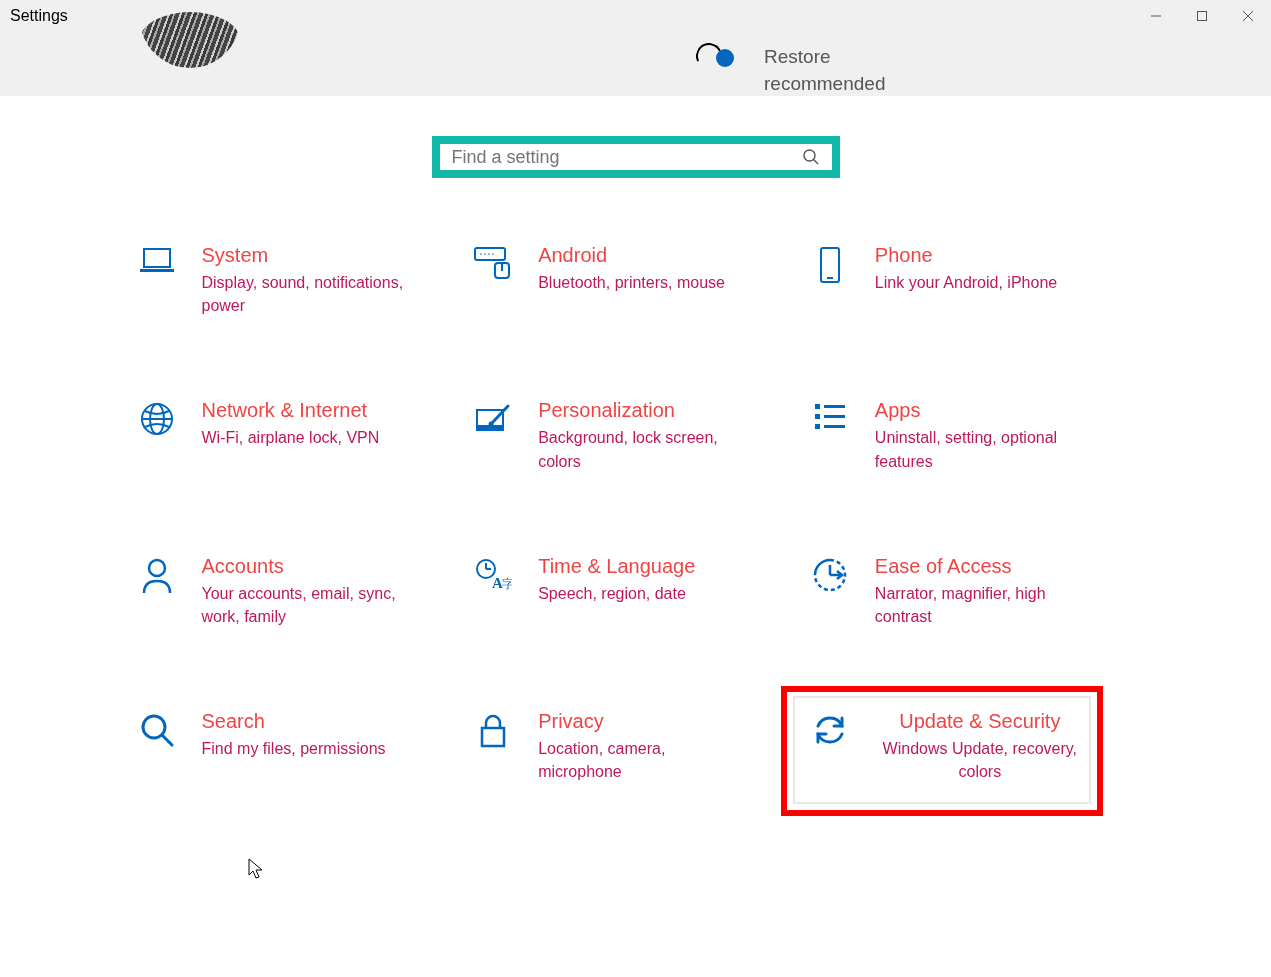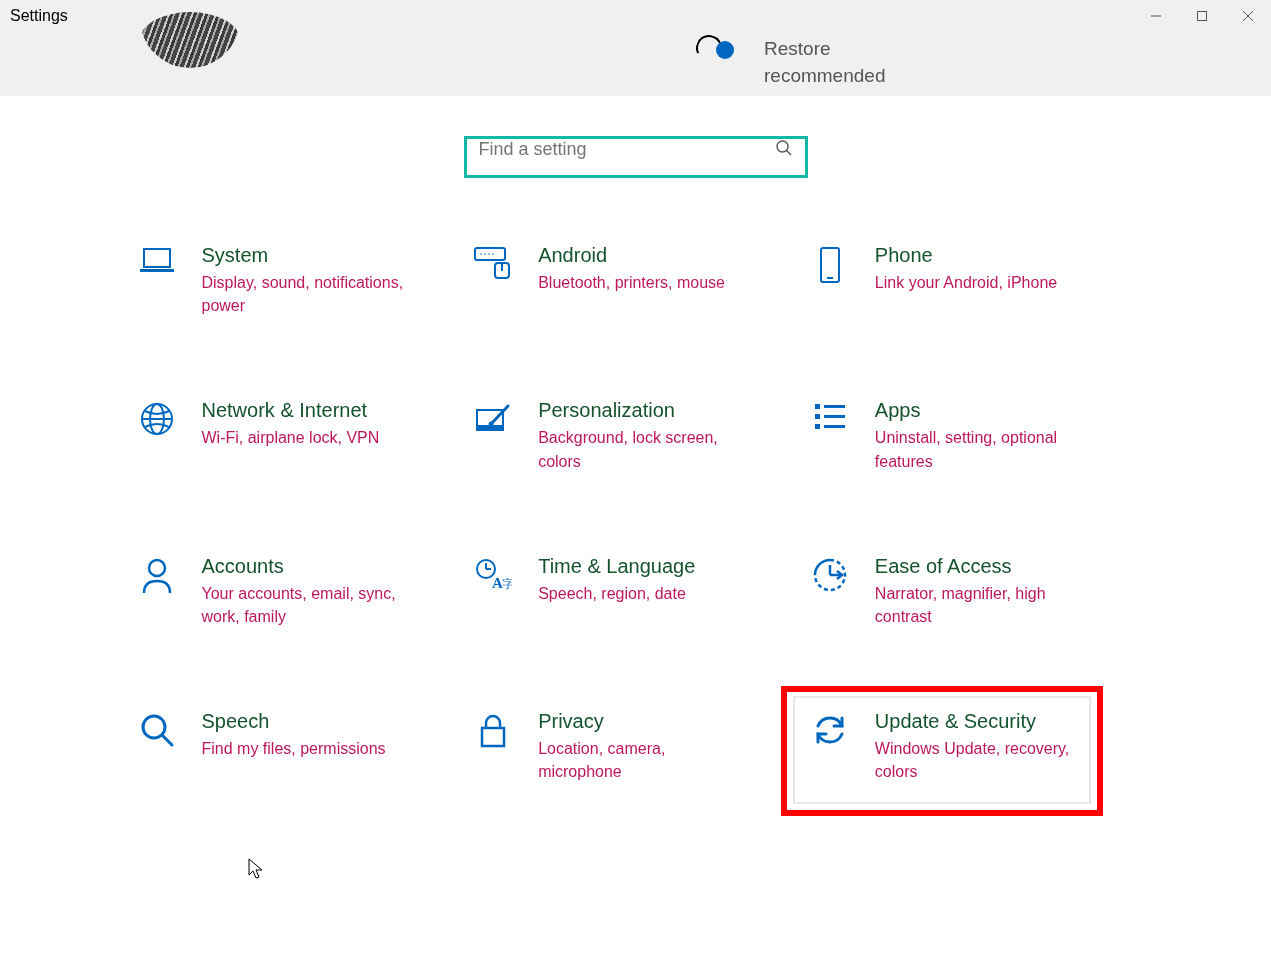--- a/index.html
+++ b/index.html
@@ -53,21 +53,21 @@
     height: 100px;
     position: absolute;
     bottom: 0;
     background:
       repeating-linear-gradient(110deg,#3a3a3a 0 3px,#aaa 3px 5px,#444 5px 9px,#ccc 9px 11px);
     border-radius: 50%;
   }
   .toggle-area {
     position: absolute;
     left: 700px;
-    top: 4px;
+    top: 12px;
     display: flex;
     align-items: flex-start;
     gap: 30px;
   }
   .toggle-icon {
     position: relative;
     width: 34px;
     height: 20px;
     margin-top: 3px;
   }
@@ -97,25 +97,25 @@
   .content {
     background:#fff;
     padding-top: 40px;
   }
   .search-wrap {
     display:flex;
     justify-content:center;
     margin-bottom: 60px;
   }
   .search-box {
-    width: 344px;
+    width: 408px;
     height: 42px;
-    border: 3px solid #14b8a6;
+    border: 8px solid #14b8a6;
     display:flex;
-    align-items:flex-start;
+    align-items:center;
     padding: 0 12px;
     justify-content: space-between;
   }
   .search-input {
     border:none;
     outline:none;
     font-size: 18px;
     color:#555;
     width: 340px;
     background:transparent;
@@ -139,21 +139,21 @@
     flex: 0 0 42px;
     display:flex;
     align-items: flex-start;
     justify-content:center;
     color:#0067c0;
     padding-top:2px;
   }
   .cat-text h3 {
     font-weight: 400;
     font-size: 20px;
-    color:#14532d;
+    color:#ef4444;
     margin-bottom: 4px;
   }
   .cat-text p {
     font-size: 16px;
     color:#be185d;
     line-height: 1.45;
     max-width: 210px;
   }
   .highlight-box {
     position:absolute;
@@ -374,39 +374,39 @@
     </div>
 
     <div class="cat">
       <div class="cat-icon">
         <svg width="36" height="36" viewBox="0 0 36 36">
           <circle cx="15" cy="15" r="11" fill="none" stroke="#0067c0" stroke-width="3"></circle>
           <line x1="24" y1="24" x2="33" y2="33" stroke="#0067c0" stroke-width="3" stroke-linecap="round"></line>
         </svg>
       </div>
       <div class="cat-text">
-        <h3>Speech</h3>
+        <h3>Search</h3>
         <p>Find my files, permissions</p>
       </div>
     </div>
 
     <div class="cat">
       <div class="cat-icon">
         <svg width="32" height="38" viewBox="0 0 32 38">
           <rect x="5" y="16" width="22" height="18" fill="none" stroke="#0067c0" stroke-width="2.5"></rect>
           <path d="M9 16 V11 a7 7 0 0 1 14 0 V16" fill="none" stroke="#0067c0" stroke-width="2.5"></path>
         </svg>
       </div>
       <div class="cat-text">
         <h3>Privacy</h3>
         <p>Location, camera, microphone</p>
       </div>
     </div>
 
-    <div class="cat" style="position:relative;">
+    <div class="cat" style="position:relative;text-align:center;">
       <div class="highlight-box"></div>
       <div class="inner-border"></div>
       <div class="cat-icon">
         <svg width="36" height="36" viewBox="0 0 36 36">
           <path d="M30 14 A13 13 0 0 0 6 14" fill="none" stroke="#0067c0" stroke-width="3" stroke-linecap="round"></path>
           <polyline points="30,6 30,14 22,14" fill="none" stroke="#0067c0" stroke-width="3" stroke-linecap="round"></polyline>
           <path d="M6 22 A13 13 0 0 0 30 22" fill="none" stroke="#0067c0" stroke-width="3" stroke-linecap="round"></path>
           <polyline points="6,30 6,22 14,22" fill="none" stroke="#0067c0" stroke-width="3" stroke-linecap="round"></polyline>
         </svg>
       </div>

